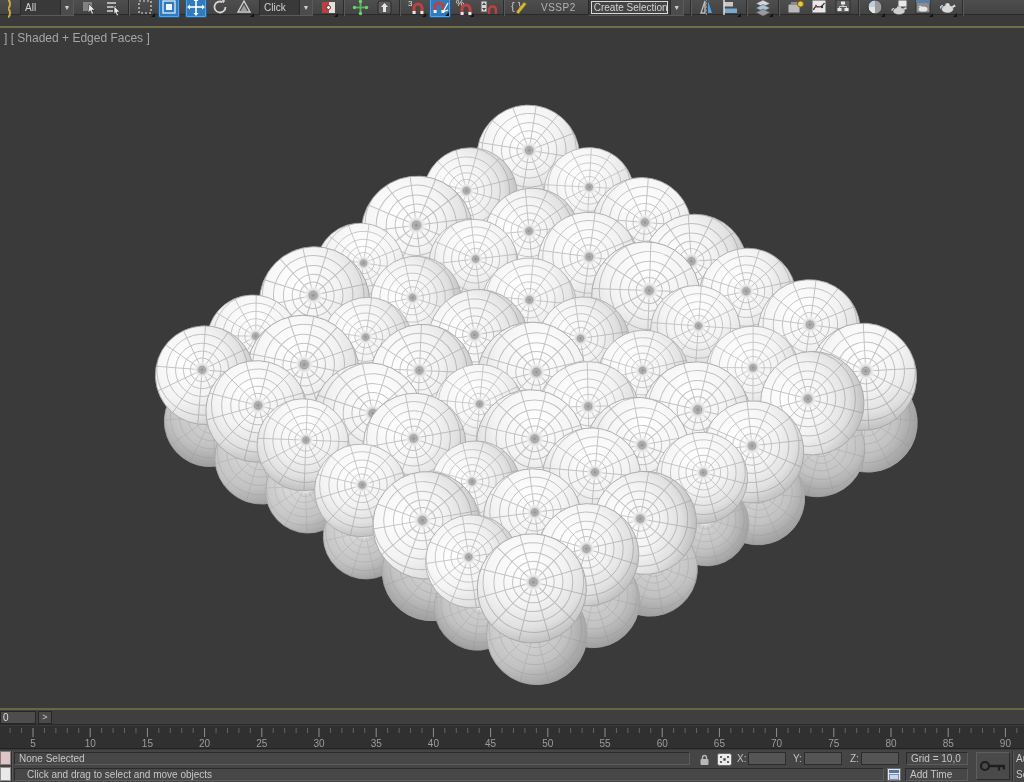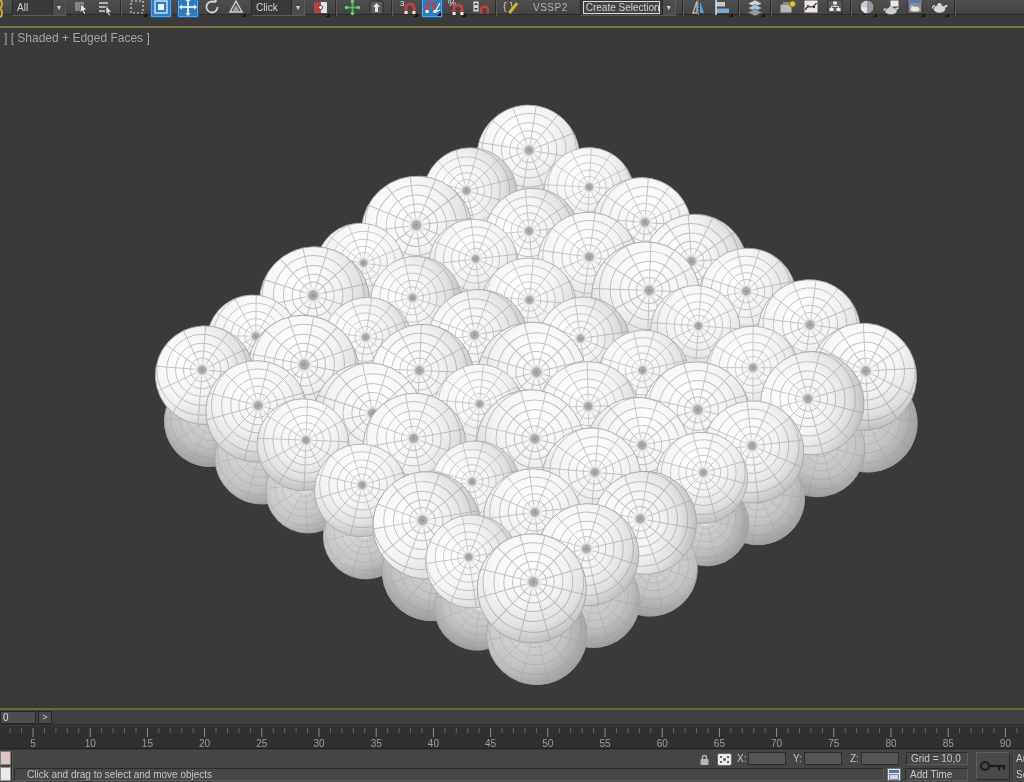--- a/index.html
+++ b/index.html
@@ -4,21 +4,21 @@
 <style>
   * { margin:0; padding:0; box-sizing:border-box; }
   html,body { width:1024px; height:782px; overflow:hidden; background:#3a3a3a;
               font-family:"Liberation Sans", sans-serif; }
   .app { position:relative; width:1024px; height:782px; background:#3a3a3a; }
 
   
   .toolbar { position:absolute; top:0; left:0; width:1024px; height:15px;
              background:linear-gradient(#4e4e4e,#434343);
              border-bottom:1px solid #2a2a2a;
-             display:flex; align-items:center; }
+             display:flex; align-items:center;padding-left:8px; }
   .tbtn { position:relative; width:22px; height:22px; margin:0 1px;
           display:flex; align-items:center; justify-content:center;
           border-radius:2px; flex:0 0 auto; }
   .tbtn.active { background:#2e7cbe; border:1px solid #1d5a94; box-shadow:inset 0 0 0 1px #5ea0d8; }
   .tbtn.fly::after { content:''; position:absolute; right:1px; bottom:1px;
           border-left:4px solid transparent; border-bottom:4px solid #141414; }
   .tsep { width:2px; height:18px; margin:0 3px; flex:0 0 auto;
           border-left:1px solid #2c2c2c; border-right:1px solid #5a5a5a; }
   .combo { height:18px; background:#393939; border:1px solid #2a2a2a;
            border-bottom-color:#5a5a5a; border-right-color:#5a5a5a;
@@ -1108,20 +1108,21 @@
         <line x1="1051.1599999999999" y1="2" x2="1051.1599999999999" y2="7" stroke="#666666" stroke-width="1"></line>
         <line x1="1062.6" y1="2" x2="1062.6" y2="11" stroke="#8e8e8e" stroke-width="1"></line>
       </svg>
   </div>
 
   <div class="statusbar">
     <div class="listener-pink"></div>
     <div class="listener-white"></div>
     <div class="sb-vsep" style="left:11px"></div>
 
+    <div class="field-none sunken">None Selected</div>
     <div class="field-prompt sunken">Click and drag to select and move objects</div>
 
     <div class="sb-icon-btn" style="left:697px; top:2px; width:15px; height:14px;">
       <svg width="13" height="13">
         <rect x="2.5" y="6" width="8" height="6" rx="1" fill="#b8b8b8"></rect>
         <path d="M4.5 6 V4.5 a2 2 0 0 1 4 0 V6" fill="none" stroke="#b8b8b8" stroke-width="1.4"></path>
       </svg>
     </div>
 
     <div class="sb-icon-btn" style="left:716px; top:2px; width:17px; height:14px;">

